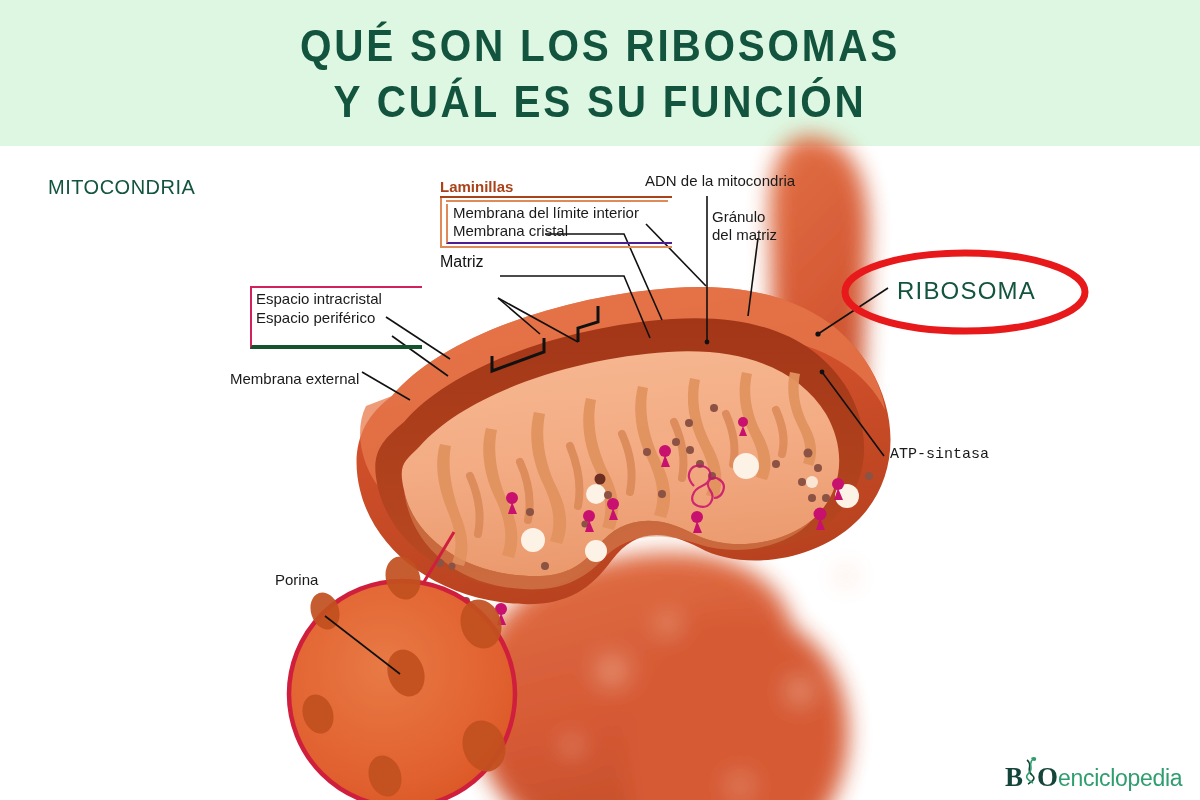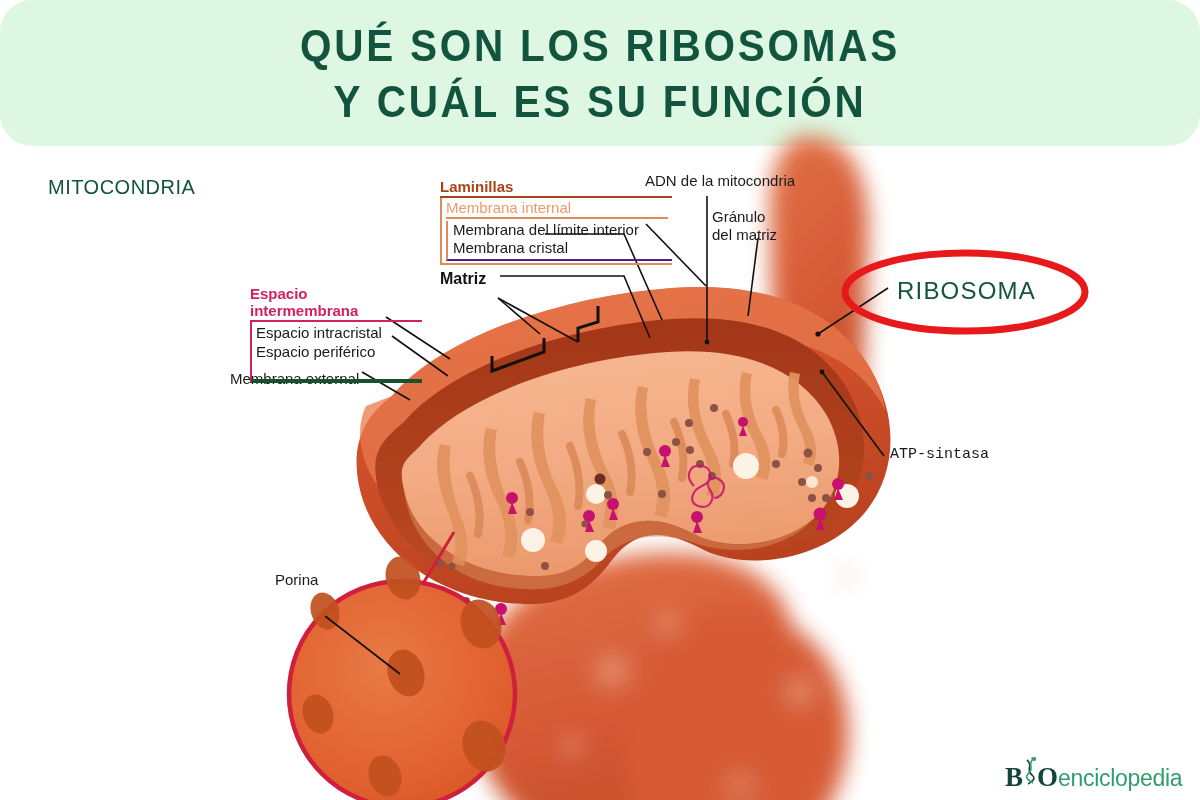--- a/index.html
+++ b/index.html
@@ -6,21 +6,20 @@
   body{
     width:1200px;height:800px;overflow:hidden;background:#ffffff;
     font-family:"Liberation Sans", sans-serif;
   }
   #stage{position:relative;width:1200px;height:800px;background:#fff;}
 
   
   #header{
     position:absolute;left:0;top:0;width:1200px;height:146px;
     background:#ddf7e2;
-    border-radius:32px;
   }
   #header .title{
     position:absolute;left:0;top:18px;width:1200px;
     text-align:center;color:#13543f;
     font-family:"Liberation Sans Narrow","Liberation Sans",sans-serif;
     font-weight:700;font-size:44px;line-height:56px;
     letter-spacing:3px;
     transform:scaleX(.92);transform-origin:center top;
   }
   #header .title .l2{display:block;}
@@ -49,21 +48,21 @@
   #grp-lam .h1{color:#a8431a;font-weight:700;font-size:15px;line-height:17px;}
   #grp-lam .rule-brown{height:2px;background:#a8431a;width:232px;margin-top:1px;}
   #grp-lam .box-o{border-left:2px solid #e08a5a;border-bottom:2px solid #e08a5a;
                   padding:1px 0 2px 4px;}
   #grp-lam .h2{color:#ef9a6a;font-size:15px;line-height:17px;}
   #grp-lam .rule-orange{height:2px;background:#e08a5a;width:222px;margin:1px 0 2px 0;}
   #grp-lam .box-i{border-left:2px solid #e08a5a;border-bottom:2px solid #4c1d95;
                   padding:0 0 2px 5px;}
   #grp-lam .sub{color:#1a1a1a;font-size:15px;line-height:18px;white-space:nowrap;}
   #grp-lam .bold-wrap{margin-top:5px;margin-left:0;}
-  #grp-lam .bold{color:#111;font-weight:700;font-size:16px;line-height:18px;}
+  #grp-lam .bold{color:#111;font-weight:400;font-size:16px;line-height:18px;}
 
   
   #grp-esp{position:absolute;left:250px;top:285px;width:150px;}
   #grp-esp .h1{color:#d1225c;font-weight:700;font-size:15px;line-height:17px;}
   #grp-esp .rule-pink{height:2px;background:#d1225c;width:172px;margin-top:1px;}
   #grp-esp .box{border-left:2px solid #d1225c;border-bottom:4px solid #14532d;
                 padding:1px 0 18px 4px;width:166px;}
   #grp-esp .sub{color:#1a1a1a;font-size:15px;line-height:19px;white-space:nowrap;}
 
   
@@ -361,34 +360,32 @@
   </div>
 
   <div id="mito-title">MITOCONDRIA</div>
 
   <div id="ribosoma-label">RIBOSOMA</div>
 
   <div id="grp-lam">
     <div class="h1">Laminillas</div>
     <div class="rule-brown"></div>
     <div class="box-o">
-      <div class="h2">Membrana internal</div>
       <div class="rule-orange"></div>
       <div class="box-i">
         <div class="sub">Membrana del límite interior</div>
         <div class="sub">Membrana cristal</div>
       </div>
     </div>
     <div class="bold-wrap">
       <div class="bold">Matriz</div>
     </div>
   </div>
 
   <div id="grp-esp">
-    <div class="h1">Espacio intermembrana</div>
     <div class="rule-pink"></div>
     <div class="box">
       <div class="sub">Espacio intracristal</div>
       <div class="sub">Espacio periférico</div>
     </div>
   </div>
 
   <div id="logo">
     <div class="row">
       <span class="bio">B</span>

